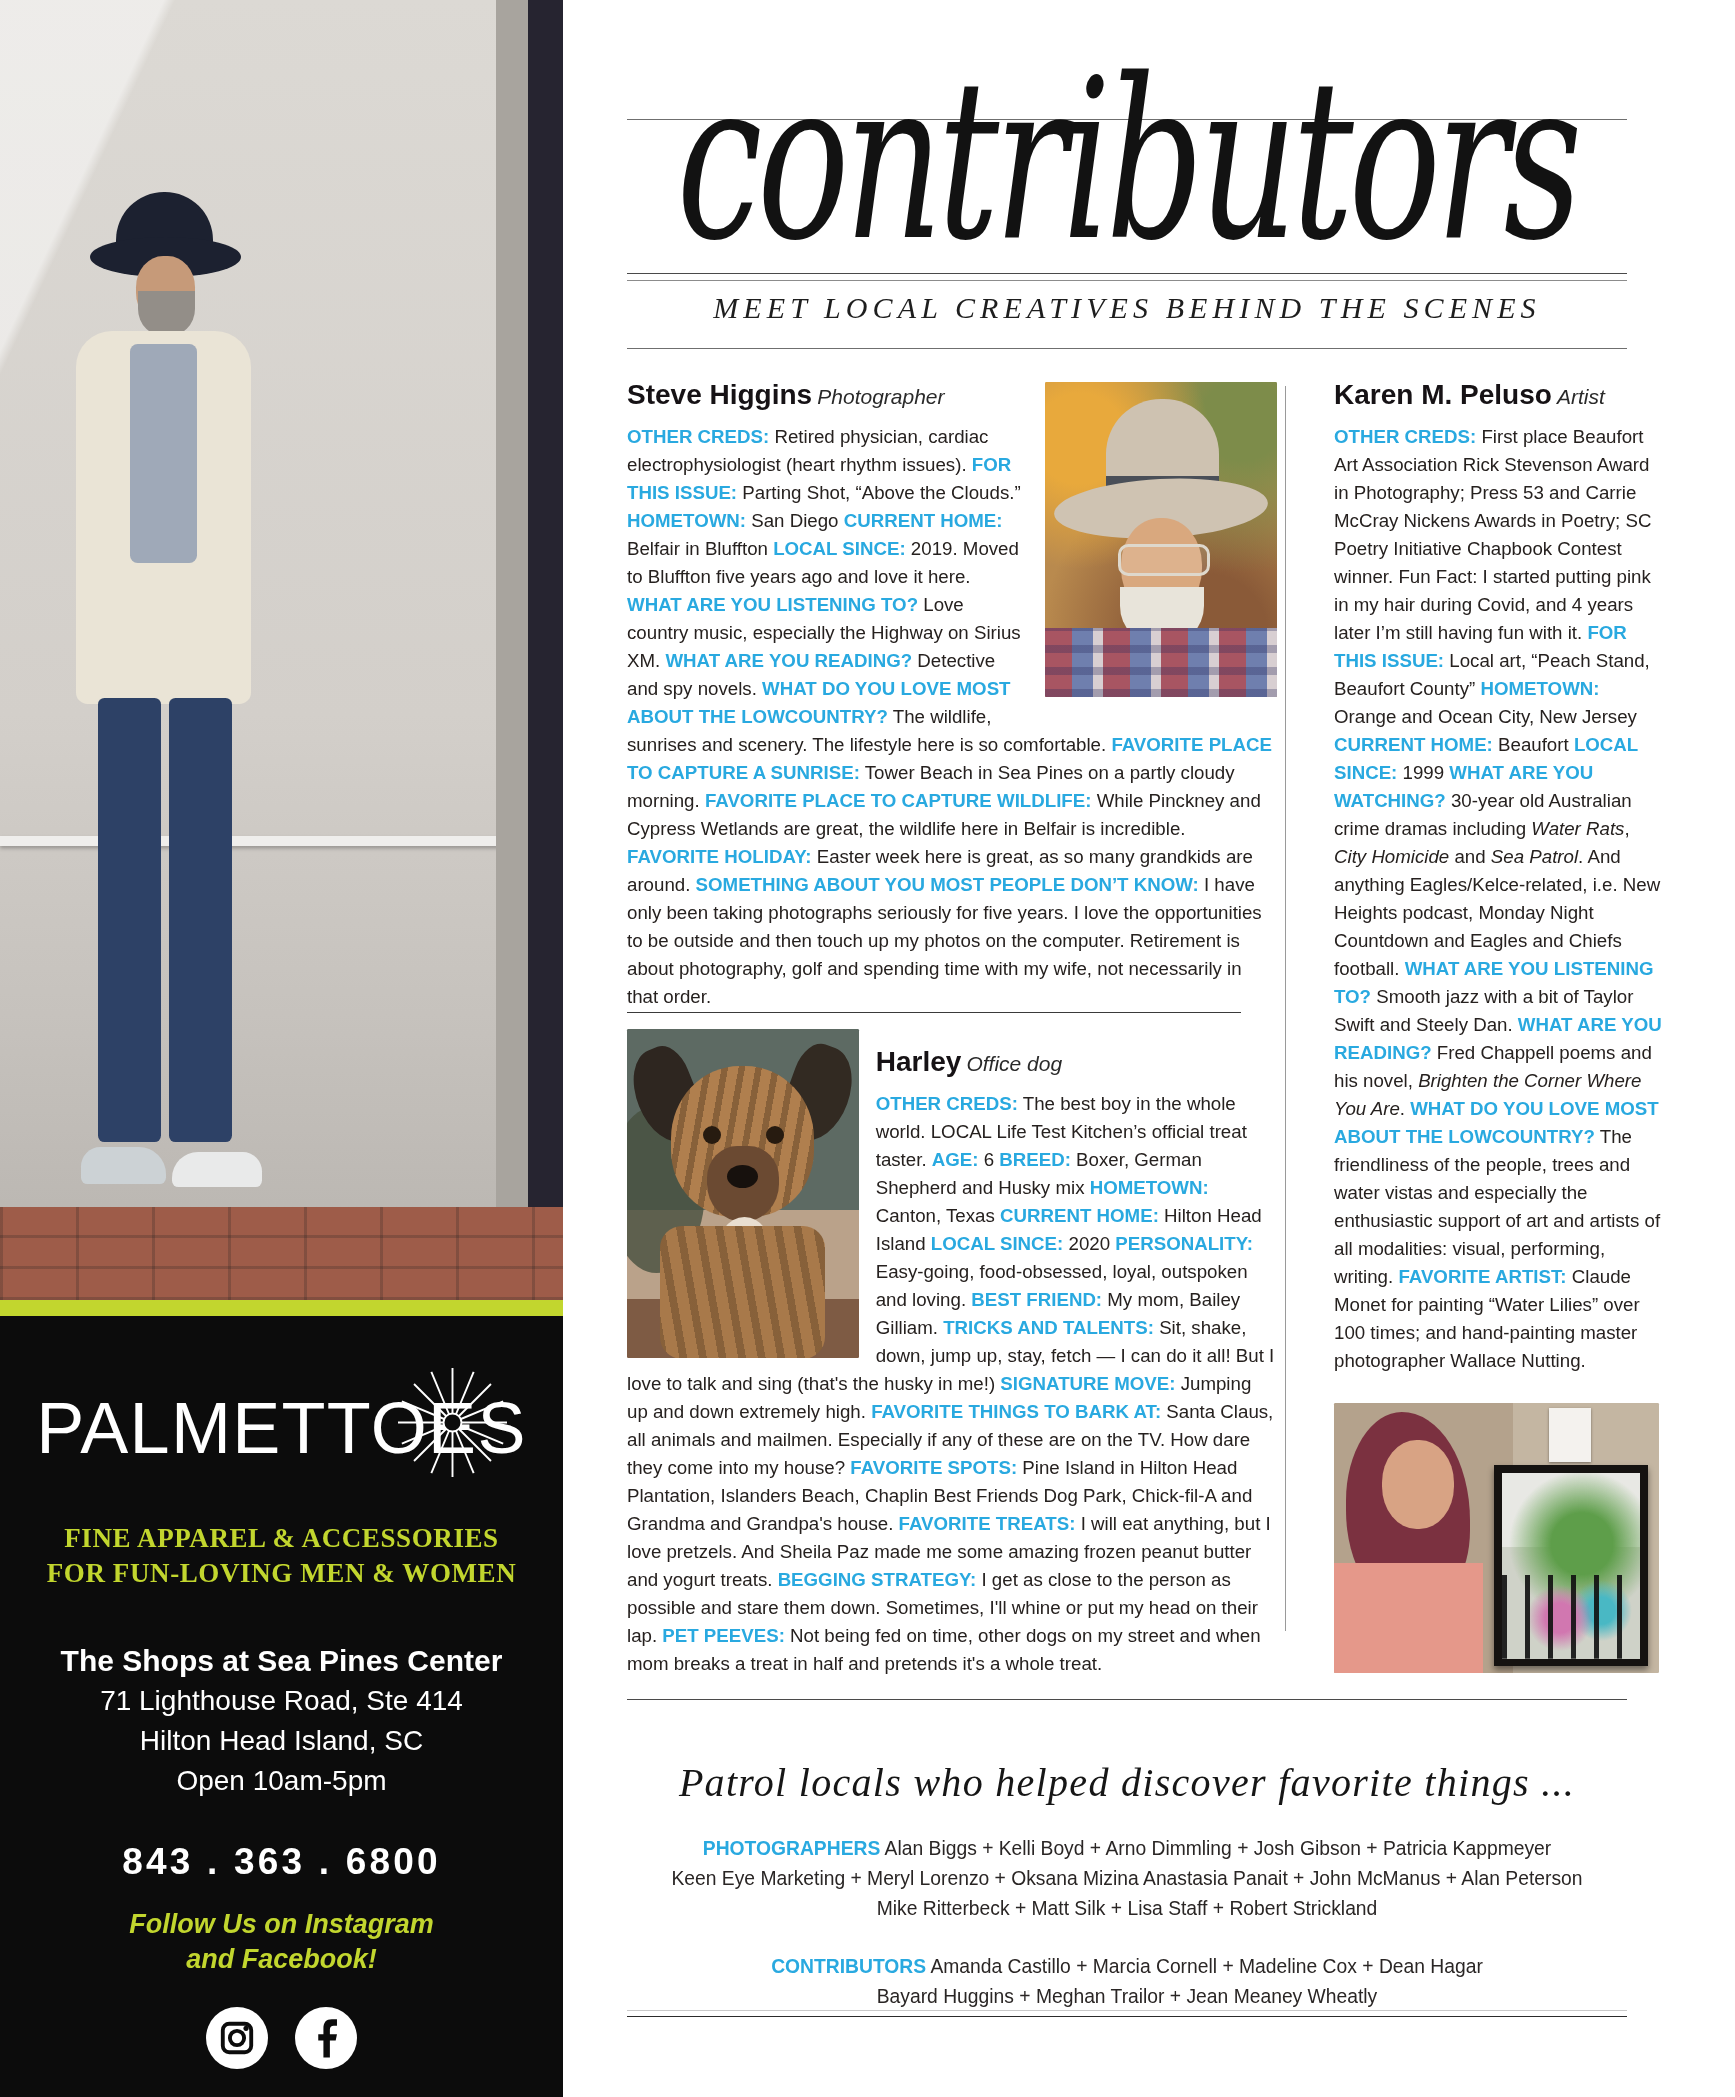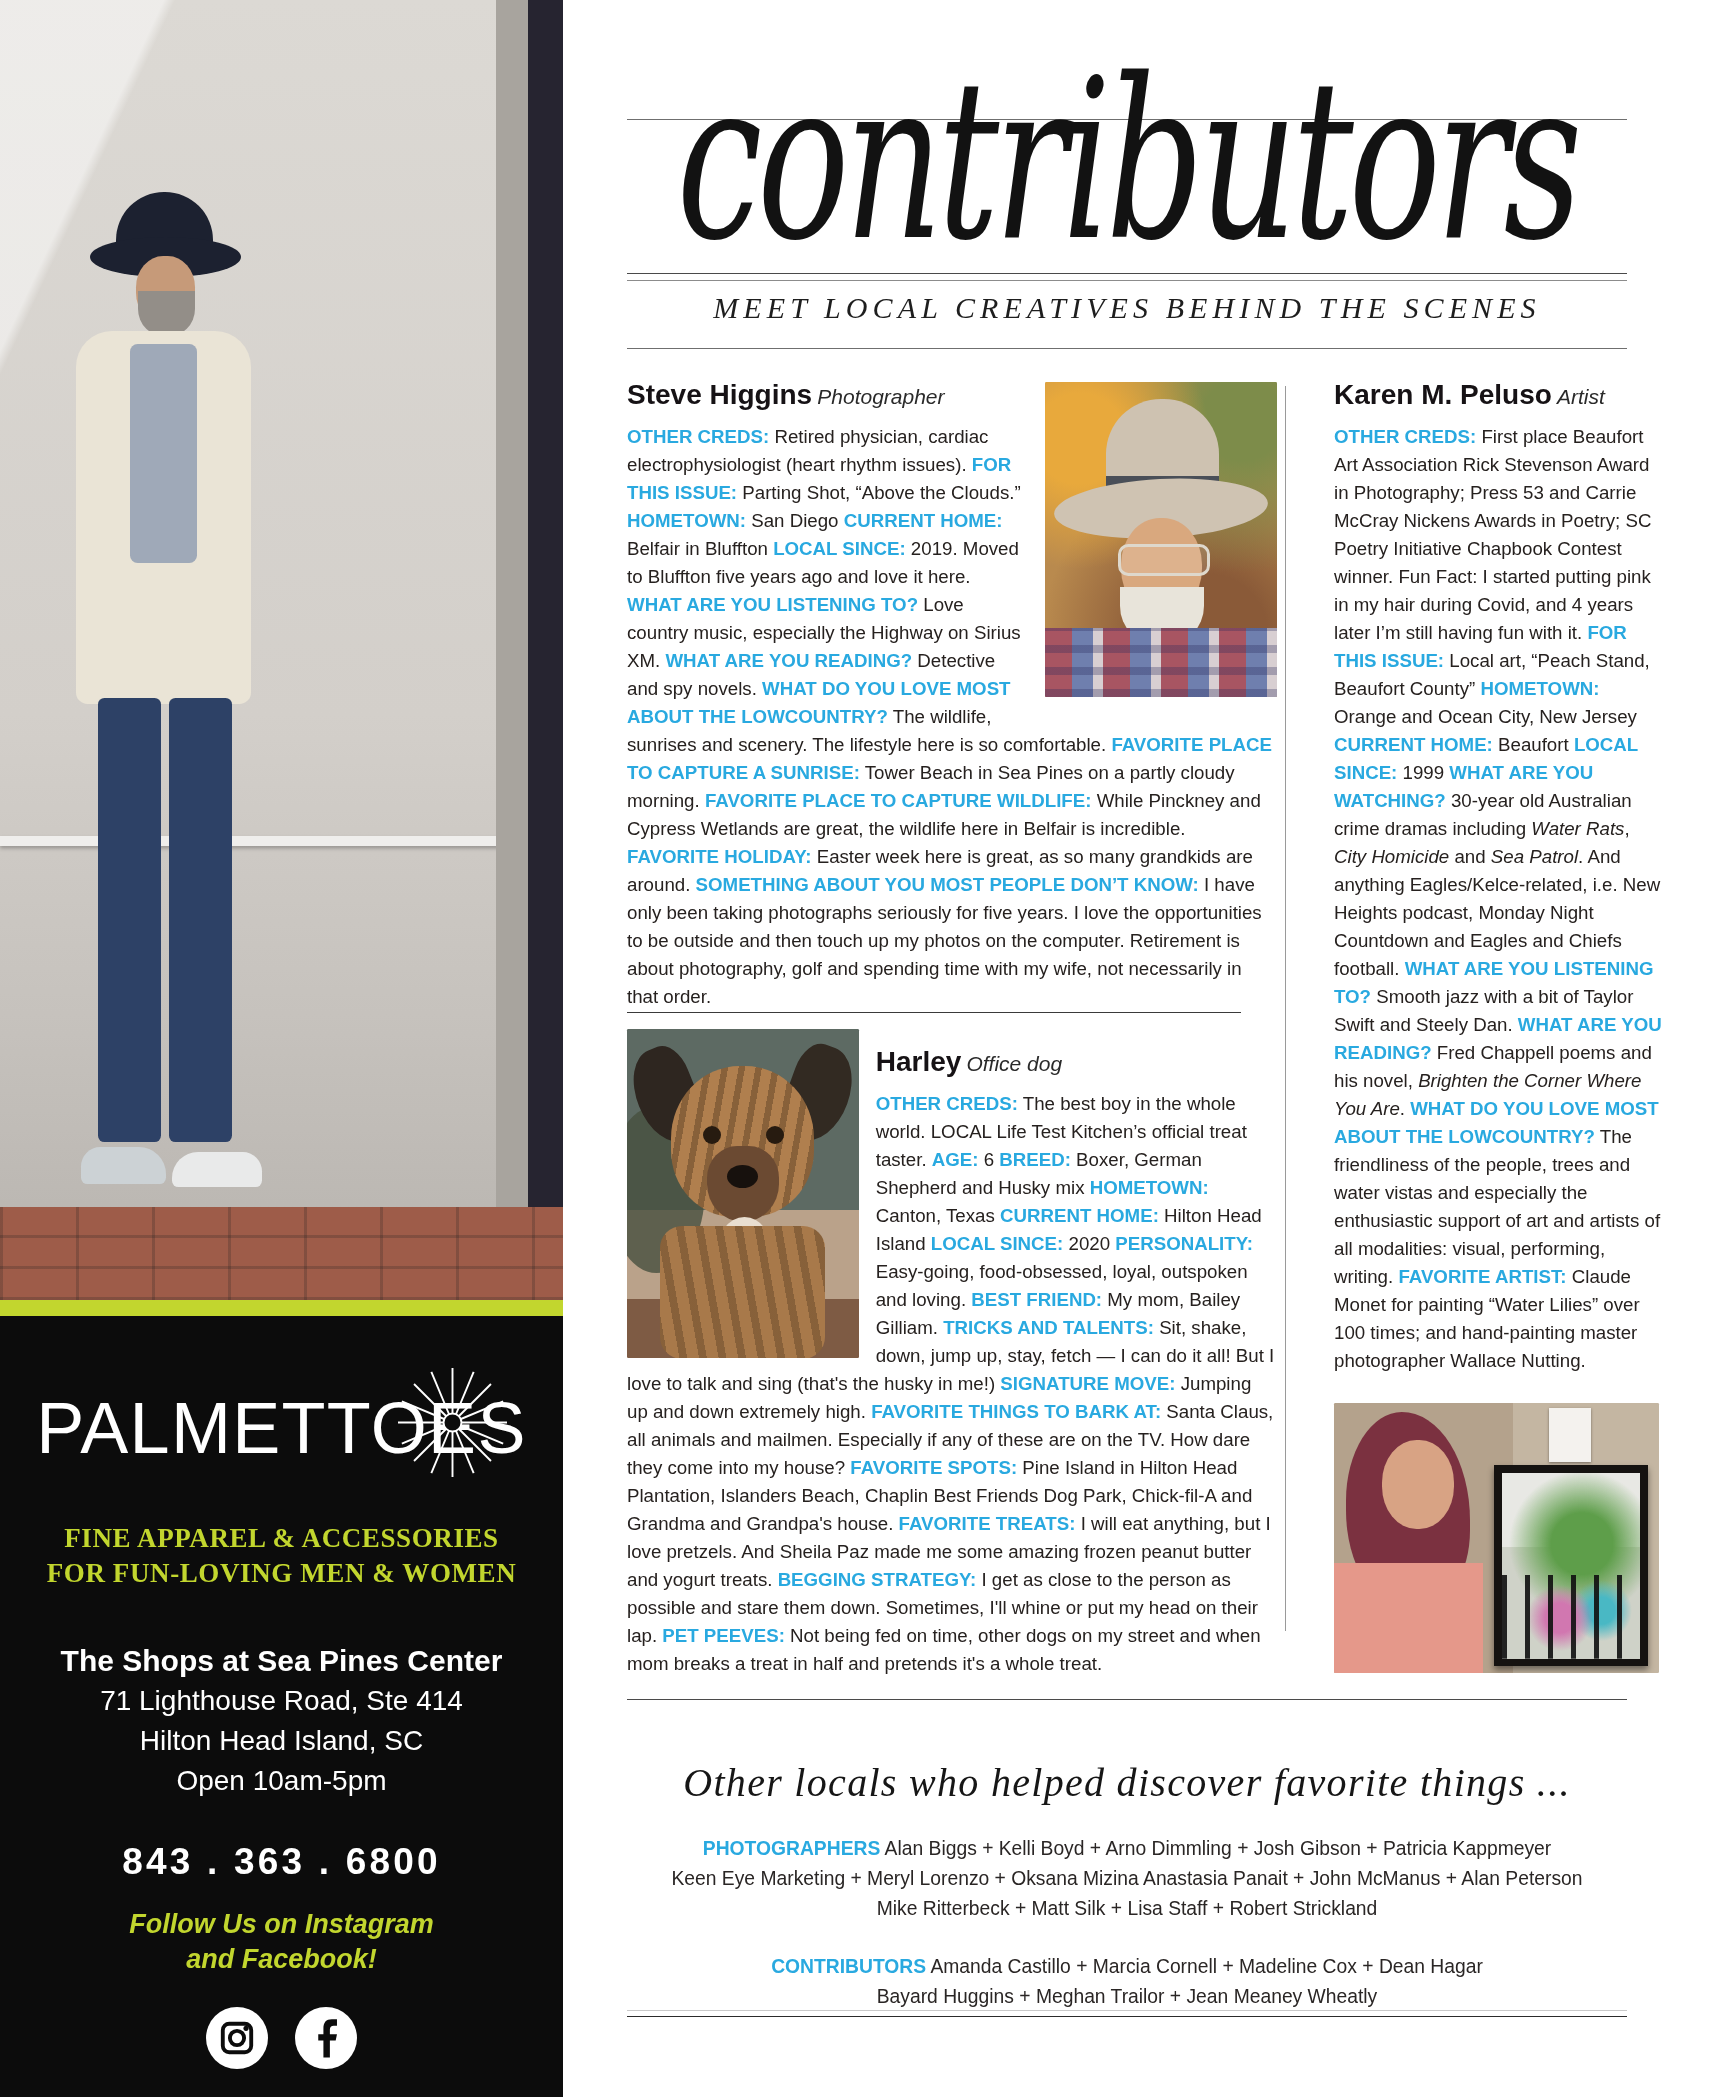--- a/index.html
+++ b/index.html
@@ -260,21 +260,21 @@
           <div class="k-top"></div>
           <div class="k-card"></div>
           <div class="k-frame">
             <div class="k-art"></div>
           </div>
         </div>
       </div>
     </section>
 
     <section class="credits">
-      <div class="credits-heading">Other locals who helped discover favorite things ...</div>
+      <div class="credits-heading">Patrol locals who helped discover favorite things ...</div>
       <div>
           <p class="cred-line"><span class="cred-label">PHOTOGRAPHERS</span> Alan Biggs + Kelli Boyd + Arno Dimmling + Josh Gibson + Patricia Kappmeyer<br> Keen Eye Marketing + Meryl Lorenzo + Oksana Mizina Anastasia Panait + John McManus + Alan Peterson<br> Mike Ritterbeck + Matt Silk + Lisa Staff + Robert Strickland</p>
           <p class="cred-line"><span class="cred-label">CONTRIBUTORS</span> Amanda Castillo + Marcia Cornell + Madeline Cox + Dean Hagar<br> Bayard Huggins + Meghan Trailor + Jean Meaney Wheatly</p>
         </div>
     </section>
 
     <div class="rule-final"></div>
   </main>
 </div>
 

